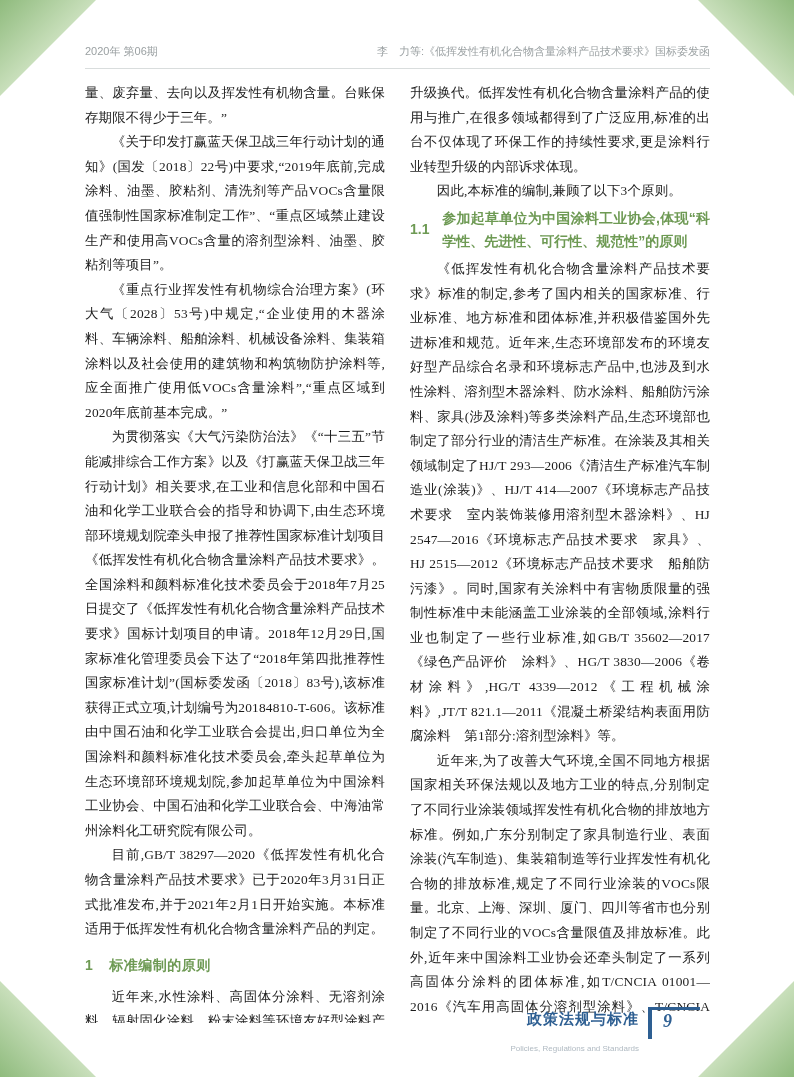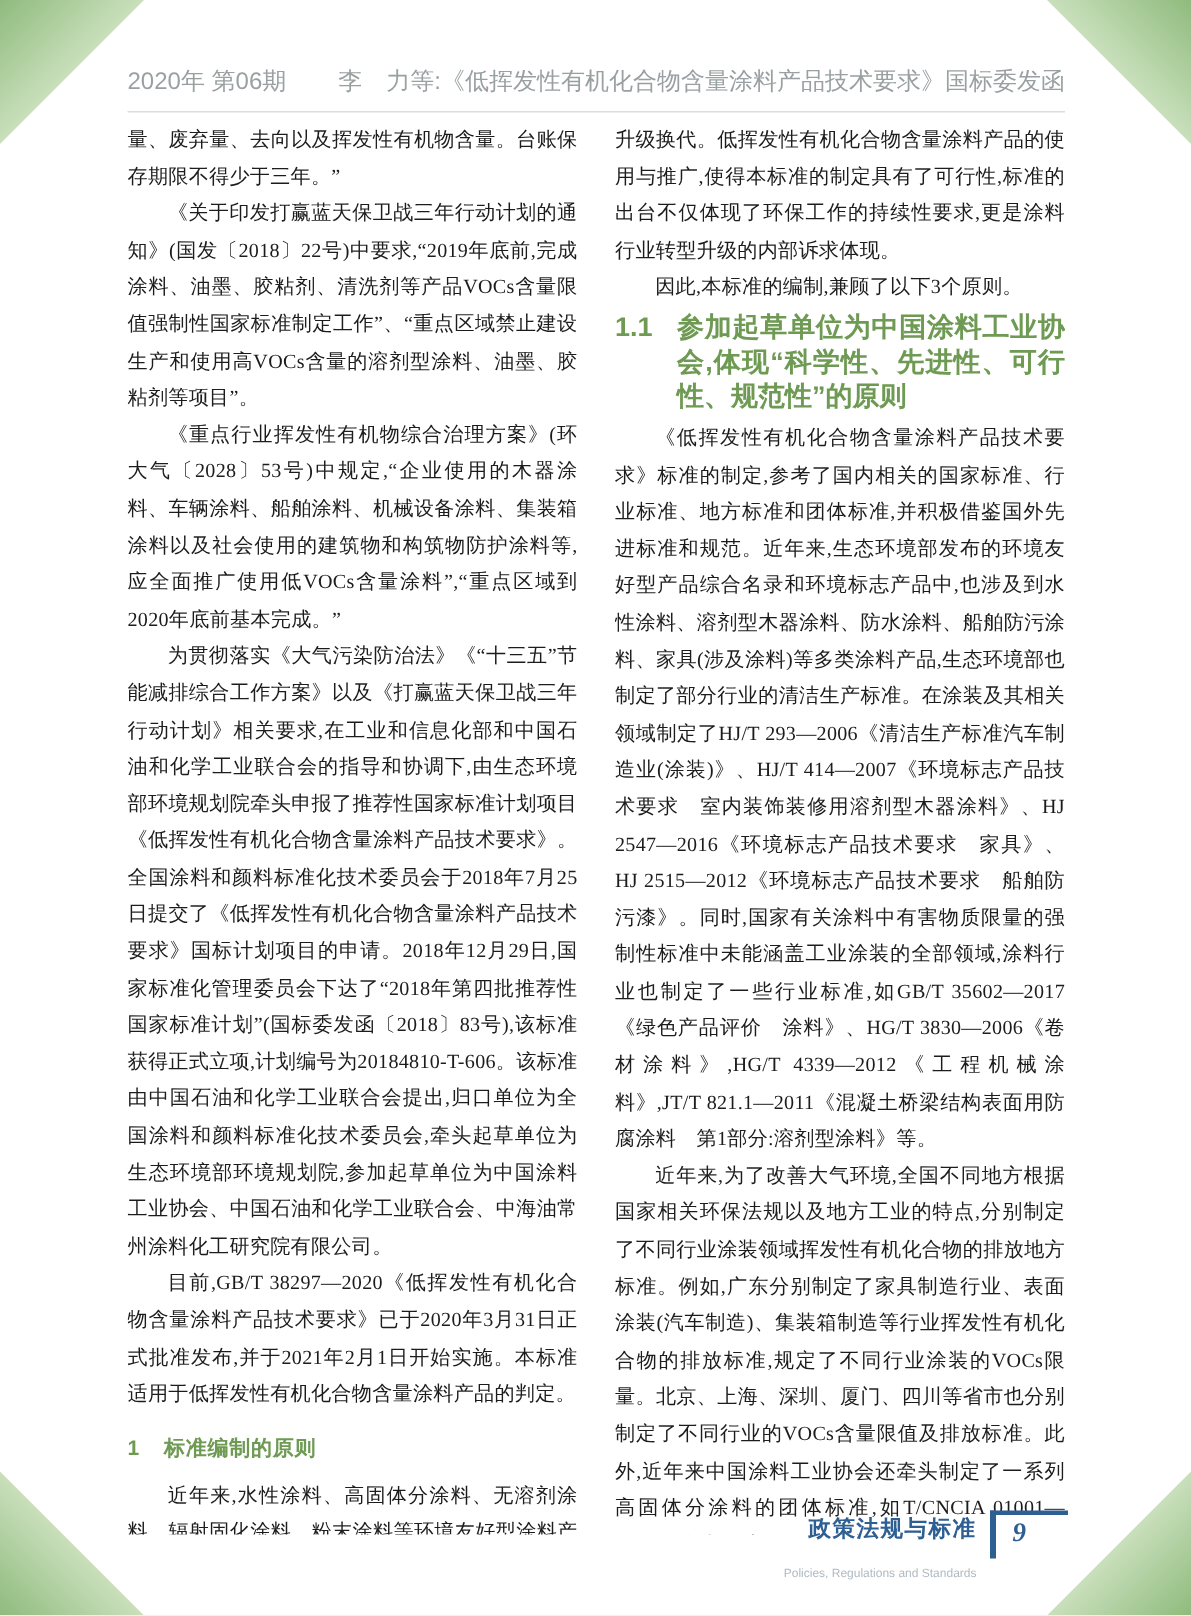--- a/index.html
+++ b/index.html
@@ -18,21 +18,21 @@
     background:linear-gradient(225deg,var(--corner_green,#8fbb7d) 0%,#cfe3c2 55%,#f4f9f0 100%); }
   .corner.bl { left:0; bottom:0; clip-path:polygon(0 0,0 100%,100% 100%);
     background:linear-gradient(45deg,var(--corner_green,#8fbb7d) 0%,#cfe3c2 55%,#f4f9f0 100%); }
   .corner.br { right:0; bottom:0; clip-path:polygon(100% 0,100% 100%,0 100%);
     background:linear-gradient(315deg,var(--corner_green,#8fbb7d) 0%,#cfe3c2 55%,#f4f9f0 100%); }
 
   header.running-head {
     position:absolute; top:44px; left:85px; right:84px;
     display:flex; justify-content:space-between; align-items:flex-start;
     font-family:"Liberation Sans","DejaVu Sans",sans-serif;
-    font-size:16px; color:var(--header_gray,#9aa0a2);
+    font-size:11px; color:var(--header_gray,#9aa0a2);
     padding-bottom:9px; border-bottom:1px solid var(--rule_gray,#d9dddd);
   }
 
   main.columns {
     position:absolute; top:81px; left:85px; width:625px; height:942px;
     display:flex; gap:25px; overflow:hidden;
   }
   .col { width:306px; height:100%; overflow:hidden; }
   .col p {
     font-size:13.4px; line-height:24.6px; text-align:justify;
@@ -42,28 +42,28 @@
 
   h2.sec {
     font-family:"Liberation Sans","DejaVu Sans",sans-serif;
     font-size:14px; font-weight:600; color:var(--heading_green,#6e9a54);
     margin:15px 0 10px 0; letter-spacing:0.5px;
   }
   h2.sec .num { margin-right:16px; }
 
   h3.subsec {
     display:flex; font-family:"Liberation Sans","DejaVu Sans",sans-serif;
-    font-size:18px; font-weight:700; color:var(--heading_green,#6e9a54);
-    line-height:23px; margin:3px 0 4px 0;
+    font-size:14px; font-weight:700; color:var(--heading_green,#6e9a54);
+    line-height:23px; margin:3px 0 4px 0;align-items:center;
   }
   h3.subsec .num { flex:0 0 2.3em; }
   h3.subsec .ttl { flex:1; text-align:justify; }
 
   footer.page-footer {
-    position:absolute; right:82px; bottom:24px;
+    position:absolute; right:94px; bottom:24px;
     display:flex; align-items:flex-start;
   }
   .f-text { text-align:right; margin-right:9px; padding-top:3px; }
   .f-cn {
     font-family:"Liberation Sans","DejaVu Sans",sans-serif;
     font-size:15px; font-weight:700; color:var(--footer_blue,#2e5f92);
     letter-spacing:1px;
   }
   .f-en {
     font-family:"Liberation Sans","DejaVu Sans",sans-serif;
@@ -104,21 +104,21 @@
       <p>《重点行业挥发性有机物综合治理方案》(环大气〔2028〕53号)中规定,“企业使用的木器涂料、车辆涂料、船舶涂料、机械设备涂料、集装箱涂料以及社会使用的建筑物和构筑物防护涂料等,应全面推广使用低VOCs含量涂料”,“重点区域到2020年底前基本完成。”</p>
       <p>为贯彻落实《大气污染防治法》《“十三五”节能减排综合工作方案》以及《打赢蓝天保卫战三年行动计划》相关要求,在工业和信息化部和中国石油和化学工业联合会的指导和协调下,由生态环境部环境规划院牵头申报了推荐性国家标准计划项目《低挥发性有机化合物含量涂料产品技术要求》。全国涂料和颜料标准化技术委员会于2018年7月25日提交了《低挥发性有机化合物含量涂料产品技术要求》国标计划项目的申请。2018年12月29日,国家标准化管理委员会下达了“2018年第四批推荐性国家标准计划”(国标委发函〔2018〕83号),该标准获得正式立项,计划编号为20184810-T-606。该标准由中国石油和化学工业联合会提出,归口单位为全国涂料和颜料标准化技术委员会,牵头起草单位为生态环境部环境规划院,参加起草单位为中国涂料工业协会、中国石油和化学工业联合会、中海油常州涂料化工研究院有限公司。</p>
       <p>目前,GB/T 38297—2020《低挥发性有机化合物含量涂料产品技术要求》已于2020年3月31日正式批准发布,并于2021年2月1日开始实施。本标准适用于低挥发性有机化合物含量涂料产品的判定。</p>
       <h2 class="sec">
         <span class="num">1</span><span>标准编制的原则</span>
       </h2>
       <p>近年来,水性涂料、高固体分涂料、无溶剂涂料、辐射固化涂料、粉末涂料等环境友好型涂料产品,在国家和全国各地环境保护工作和产业政策的引导下,得到了长足的发展,在很多领域都得到了广泛应用。水性涂料建筑用墙面涂料、集装箱涂料、汽车原厂涂料、一般要求的工业防护涂料等领域取得了较大的成功。高固体分、无溶剂涂料的应用越来越成熟,在船舶涂料、重防腐涂料、汽车旧涂装线的改造等方面正在大量地替代传统的中、低固体分涂料。粉末涂料、辐射固化涂料,在特定的应用领域下,应用范围也在不断扩大,用量逐渐提高。这些都有力地推动了我国涂料行业向低挥发性有机化合物含量涂料的绿色转型与</p>
     </section>
 
     <section class="col">
-      <p class="noindent">升级换代。低挥发性有机化合物含量涂料产品的使用与推广,使得本标准的制定具有了可行性,标准的出台不仅体现了环保工作的持续性要求,更是涂料行业转型升级的内部诉求体现。</p>
+      <p class="noindent">升级换代。低挥发性有机化合物含量涂料产品的使用与推广,在很多领域都得到了广泛应用,标准的出台不仅体现了环保工作的持续性要求,更是涂料行业转型升级的内部诉求体现。</p>
       <p>因此,本标准的编制,兼顾了以下3个原则。</p>
       <h3 class="subsec">
         <span class="num">1.1</span>
         <span class="ttl">参加起草单位为中国涂料工业协会,体现“科学性、先进性、可行性、规范性”的原则</span>
       </h3>
       <p>《低挥发性有机化合物含量涂料产品技术要求》标准的制定,参考了国内相关的国家标准、行业标准、地方标准和团体标准,并积极借鉴国外先进标准和规范。近年来,生态环境部发布的环境友好型产品综合名录和环境标志产品中,也涉及到水性涂料、溶剂型木器涂料、防水涂料、船舶防污涂料、家具(涉及涂料)等多类涂料产品,生态环境部也制定了部分行业的清洁生产标准。在涂装及其相关领域制定了HJ/T 293—2006《清洁生产标准汽车制造业(涂装)》、HJ/T 414—2007《环境标志产品技术要求　室内装饰装修用溶剂型木器涂料》、HJ 2547—2016《环境标志产品技术要求　家具》、HJ 2515—2012《环境标志产品技术要求　船舶防污漆》。同时,国家有关涂料中有害物质限量的强制性标准中未能涵盖工业涂装的全部领域,涂料行业也制定了一些行业标准,如GB/T 35602—2017《绿色产品评价　涂料》、HG/T 3830—2006《卷材涂料》,HG/T 4339—2012《工程机械涂料》,JT/T 821.1—2011《混凝土桥梁结构表面用防腐涂料　第1部分:溶剂型涂料》等。</p>
       <p>近年来,为了改善大气环境,全国不同地方根据国家相关环保法规以及地方工业的特点,分别制定了不同行业涂装领域挥发性有机化合物的排放地方标准。例如,广东分别制定了家具制造行业、表面涂装(汽车制造)、集装箱制造等行业挥发性有机化合物的排放标准,规定了不同行业涂装的VOCs限量。北京、上海、深圳、厦门、四川等省市也分别制定了不同行业的VOCs含量限值及排放标准。此外,近年来中国涂料工业协会还牵头制定了一系列高固体分涂料的团体标准,如T/CNCIA 01001—2016《汽车用高固体分溶剂型涂料》、T/CNCIA 01005—2018《低VOCs含量高固体分、超高固体分和无溶剂环氧涂料定义》等。由于不同地方的标准限值差异较大,并涉及到不同涂料产品类型,因此本文没有将其全部罗列出来,会在后续的标准解读系列文章中进行详细地对照与讨论。</p>
 
     </section>
 

